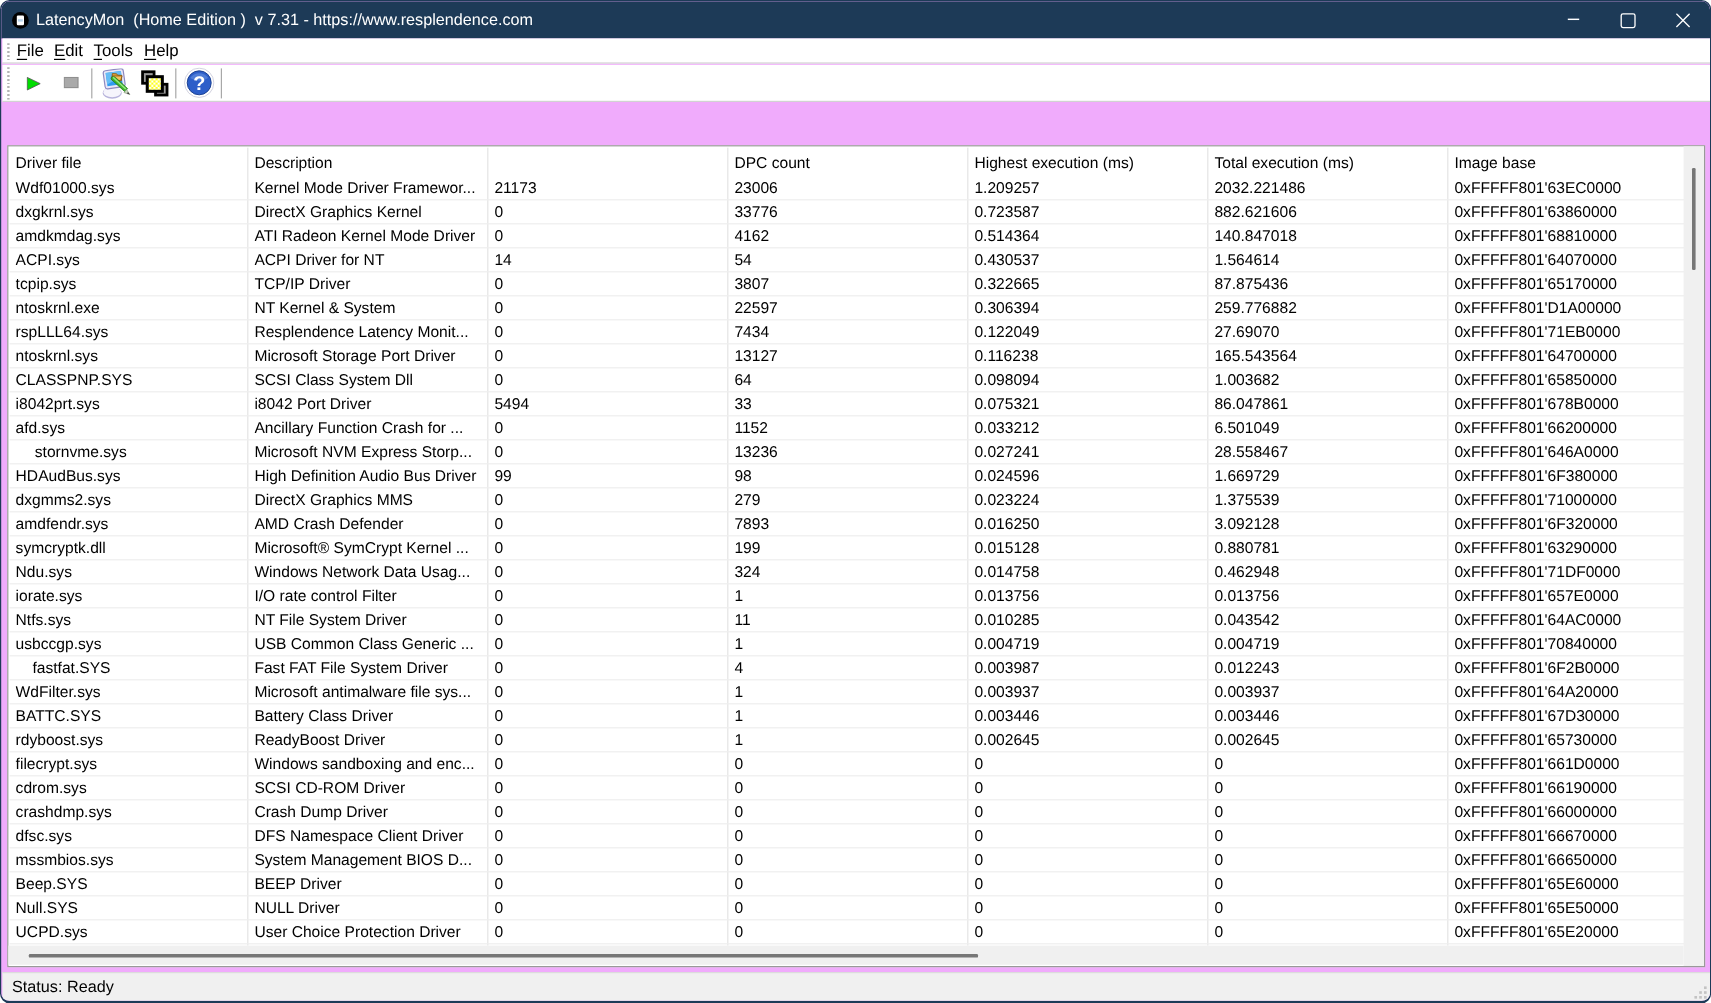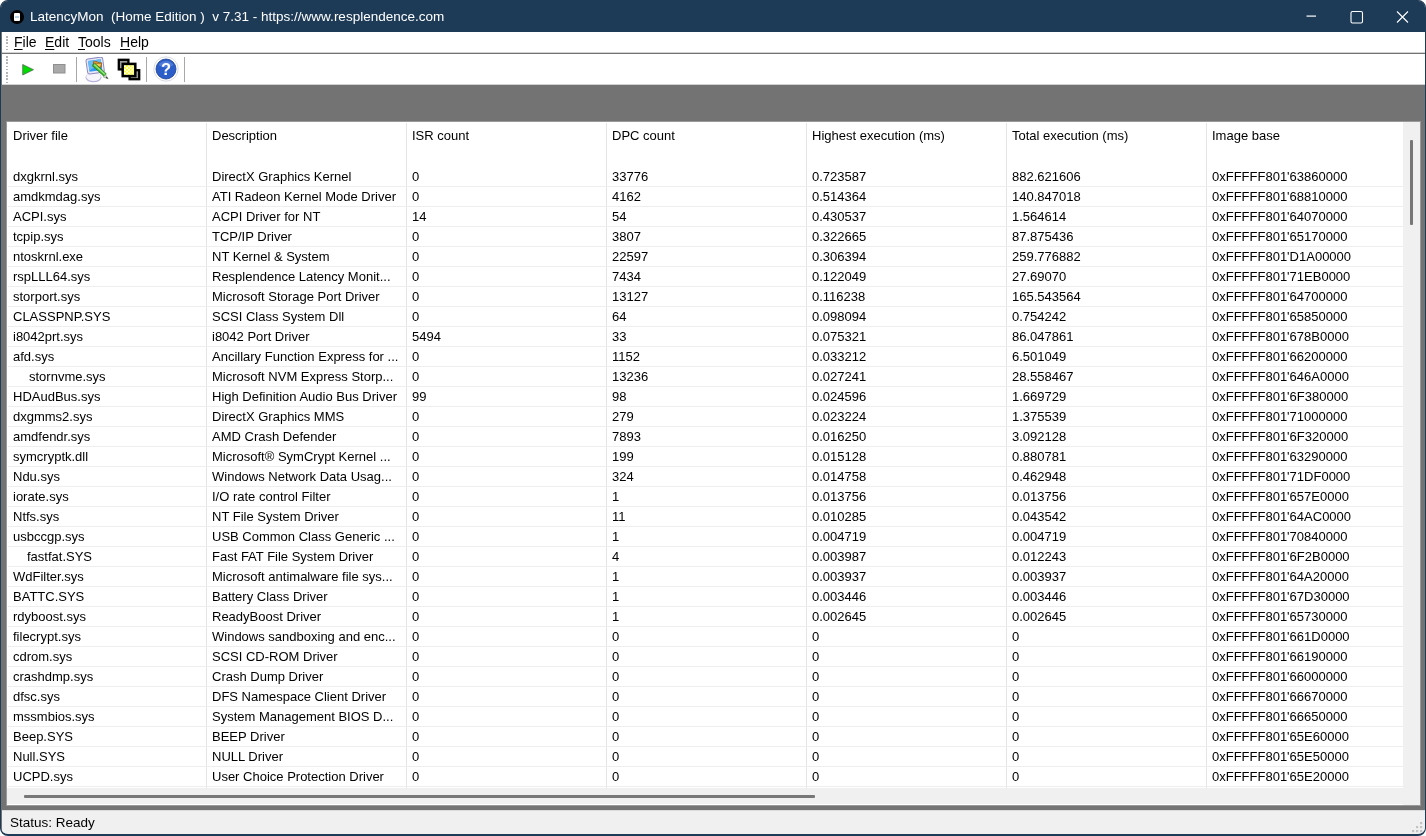--- a/index.html
+++ b/index.html
@@ -1,17 +1,17 @@
 <!DOCTYPE html>
 <html><head><meta charset="utf-8">
 <style>
 html,body{margin:0;padding:0;background:#fff;width:1426px;height:836px;overflow:hidden}
 *{box-sizing:border-box}
 body{font-family:"Liberation Sans",sans-serif;-webkit-font-smoothing:antialiased}
-.win{position:absolute;left:0;top:0;width:1426px;height:836px;border:1px solid #1d3a57;border-bottom-width:2px;border-radius:8px;background:#737373;overflow:hidden}
+.win{position:absolute;left:0;top:0;width:1426px;height:836px;border:1px solid #1d3a57;border-bottom-width:2px;border-radius:8px;background:#f0abfc;overflow:hidden}
 .titlebar{position:absolute;left:0;top:0;width:100%;height:31px;background:#1d3a57;border-radius:7px 7px 0 0}
 .title-ico{position:absolute;left:9px;top:9px;width:14px;height:14px;border-radius:50%;background:#000}
 .title-ico .doc{position:absolute;left:4px;top:3px;width:6px;height:8px;background:#fff;border-radius:1px}
 .title-ico .doc i{position:absolute;left:1px;top:2.5px;width:4px;height:2.5px;background:#b8d4ea}
 .title-txt{position:absolute;left:29px;top:0;height:31px;line-height:31px;color:#fff;font-size:13.5px;white-space:pre}
 .capbtn{position:absolute;top:0;height:31px;color:#fff}
 .menubar{position:absolute;left:1px;top:31px;width:1424px;height:21px;background:#fff;border-bottom:1px solid #d2d2d2}
 .grip{position:absolute;width:2px;background-image:repeating-linear-gradient(to bottom,#b4b4b4 0 1.6px,rgba(0,0,0,0) 1.6px 3.2px)}
 .menuitem{position:absolute;top:0;height:21px;line-height:21px;font-size:14px;color:#000}
 .toolbar{position:absolute;left:1px;top:53px;width:1424px;height:31px;background:#fff;border-bottom:1px solid #d2d2d2}
@@ -122,25 +122,33 @@
  <div class="tablebox">
   <div class="colline" style="left:199px"></div>
   <div class="colline" style="left:399px"></div>
   <div class="colline" style="left:599px"></div>
   <div class="colline" style="left:799px"></div>
   <div class="colline" style="left:999px"></div>
   <div class="colline" style="left:1199px"></div>
   <div class="hrow">
    <div class="cell hcell" style="left:5px;width:193px">Driver file</div>
    <div class="cell hcell" style="left:204px;width:194px">Description</div>
-   <div class="cell hcell" style="left:404px;width:194px">ISR count</div>
    <div class="cell hcell" style="left:604px;width:194px">DPC count</div>
    <div class="cell hcell" style="left:804px;width:194px">Highest execution (ms)</div>
    <div class="cell hcell" style="left:1004px;width:194px">Total execution (ms)</div>
    <div class="cell hcell" style="left:1204px;width:200px">Image base</div>
+  </div>
+  <div class="trow" style="top:25px">
+   <div class="cell tcell" style="left:5px;width:193px">Wdf01000.sys</div>
+   <div class="cell tcell" style="left:204px;width:194px">Kernel Mode Driver Framewor...</div>
+   <div class="cell tcell" style="left:404px;width:194px">21173</div>
+   <div class="cell tcell" style="left:604px;width:194px">23006</div>
+   <div class="cell tcell" style="left:804px;width:194px">1.209257</div>
+   <div class="cell tcell" style="left:1004px;width:194px">2032.221486</div>
+   <div class="cell tcell" style="left:1204px;width:200px">0xFFFFF801'63EC0000</div>
   </div>
   <div class="trow" style="top:45px">
    <div class="cell tcell" style="left:5px;width:193px">dxgkrnl.sys</div>
    <div class="cell tcell" style="left:204px;width:194px">DirectX Graphics Kernel</div>
    <div class="cell tcell" style="left:404px;width:194px">0</div>
    <div class="cell tcell" style="left:604px;width:194px">33776</div>
    <div class="cell tcell" style="left:804px;width:194px">0.723587</div>
    <div class="cell tcell" style="left:1004px;width:194px">882.621606</div>
    <div class="cell tcell" style="left:1204px;width:200px">0xFFFFF801'63860000</div>
   </div>
@@ -183,49 +191,49 @@
   <div class="trow" style="top:145px">
    <div class="cell tcell" style="left:5px;width:193px">rspLLL64.sys</div>
    <div class="cell tcell" style="left:204px;width:194px">Resplendence Latency Monit...</div>
    <div class="cell tcell" style="left:404px;width:194px">0</div>
    <div class="cell tcell" style="left:604px;width:194px">7434</div>
    <div class="cell tcell" style="left:804px;width:194px">0.122049</div>
    <div class="cell tcell" style="left:1004px;width:194px">27.69070</div>
    <div class="cell tcell" style="left:1204px;width:200px">0xFFFFF801'71EB0000</div>
   </div>
   <div class="trow" style="top:165px">
-   <div class="cell tcell" style="left:5px;width:193px">storport.sys</div>
+   <div class="cell tcell" style="left:5px;width:193px">ntoskrnl.sys</div>
    <div class="cell tcell" style="left:204px;width:194px">Microsoft Storage Port Driver</div>
    <div class="cell tcell" style="left:404px;width:194px">0</div>
    <div class="cell tcell" style="left:604px;width:194px">13127</div>
    <div class="cell tcell" style="left:804px;width:194px">0.116238</div>
    <div class="cell tcell" style="left:1004px;width:194px">165.543564</div>
    <div class="cell tcell" style="left:1204px;width:200px">0xFFFFF801'64700000</div>
   </div>
   <div class="trow" style="top:185px">
    <div class="cell tcell" style="left:5px;width:193px">CLASSPNP.SYS</div>
    <div class="cell tcell" style="left:204px;width:194px">SCSI Class System Dll</div>
    <div class="cell tcell" style="left:404px;width:194px">0</div>
    <div class="cell tcell" style="left:604px;width:194px">64</div>
    <div class="cell tcell" style="left:804px;width:194px">0.098094</div>
-   <div class="cell tcell" style="left:1004px;width:194px">0.754242</div>
+   <div class="cell tcell" style="left:1004px;width:194px">1.003682</div>
    <div class="cell tcell" style="left:1204px;width:200px">0xFFFFF801'65850000</div>
   </div>
   <div class="trow" style="top:205px">
    <div class="cell tcell" style="left:5px;width:193px">i8042prt.sys</div>
    <div class="cell tcell" style="left:204px;width:194px">i8042 Port Driver</div>
    <div class="cell tcell" style="left:404px;width:194px">5494</div>
    <div class="cell tcell" style="left:604px;width:194px">33</div>
    <div class="cell tcell" style="left:804px;width:194px">0.075321</div>
    <div class="cell tcell" style="left:1004px;width:194px">86.047861</div>
    <div class="cell tcell" style="left:1204px;width:200px">0xFFFFF801'678B0000</div>
   </div>
   <div class="trow" style="top:225px">
    <div class="cell tcell" style="left:5px;width:193px">afd.sys</div>
-   <div class="cell tcell" style="left:204px;width:194px">Ancillary Function Express for ...</div>
+   <div class="cell tcell" style="left:204px;width:194px">Ancillary Function Crash for ...</div>
    <div class="cell tcell" style="left:404px;width:194px">0</div>
    <div class="cell tcell" style="left:604px;width:194px">1152</div>
    <div class="cell tcell" style="left:804px;width:194px">0.033212</div>
    <div class="cell tcell" style="left:1004px;width:194px">6.501049</div>
    <div class="cell tcell" style="left:1204px;width:200px">0xFFFFF801'66200000</div>
   </div>
   <div class="trow" style="top:245px">
    <div class="cell tcell" style="left:21px;width:193px">stornvme.sys</div>
    <div class="cell tcell" style="left:204px;width:194px">Microsoft NVM Express Storp...</div>
    <div class="cell tcell" style="left:404px;width:194px">0</div>

